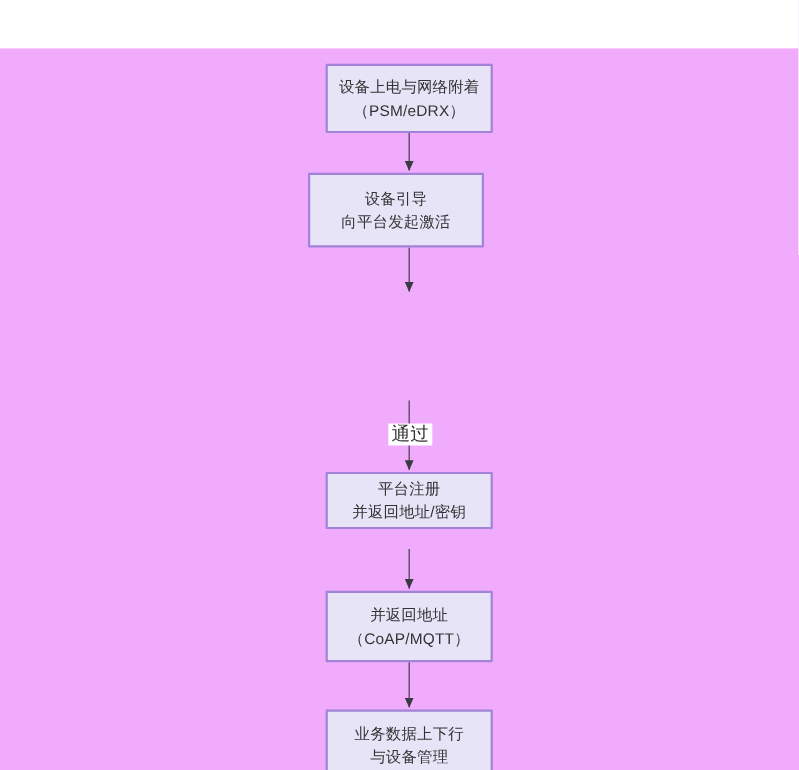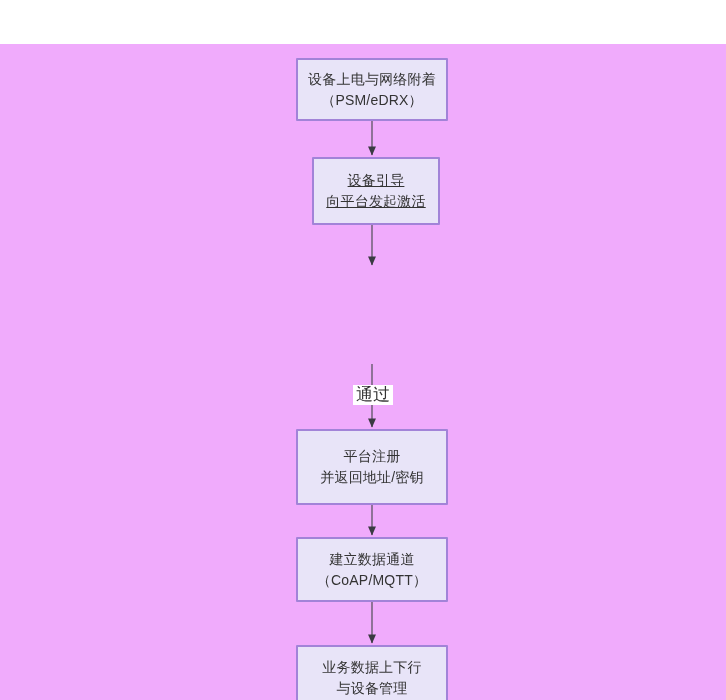--- a/index.html
+++ b/index.html
@@ -102,35 +102,35 @@
     <line x1="372" y1="455" x2="372" y2="491" stroke="#4d4d55" stroke-width="1.2" marker-end="url(#arrowhead)"></line>
 
     <line x1="372" y1="558" x2="372" y2="599" stroke="#4d4d55" stroke-width="1.2" marker-end="url(#arrowhead)"></line>
   </svg>
 
   <div class="node node-process" style="left:296px; top:14px; width:152px; height:63px;">
     <div class="node-label">设备上电与网络附着
 （PSM/eDRX）</div>
   </div>
 
-  <div class="node node-process" style="left:312px; top:113px; width:128px; height:68px;text-decoration:underline;">
+  <div class="node node-process" style="left:280px; top:113px; width:160px; height:68px;">
     <div class="node-label">设备引导
 向平台发起激活</div>
   </div>
 
 
   <div class="edge-label" style="left:353px; top:341px;">通过</div>
 
-  <div class="node node-process" style="left:296px; top:385px; width:152px; height:76px;">
+  <div class="node node-process" style="left:296px; top:385px; width:152px; height:52px;">
     <div class="node-label">平台注册
 并返回地址/密钥</div>
   </div>
 
   <div class="node node-process" style="left:296px; top:493px; width:152px; height:65px;">
-    <div class="node-label">建立数据通道
+    <div class="node-label">并返回地址
 （CoAP/MQTT）</div>
   </div>
 
   <div class="node node-process" style="left:296px; top:601px; width:152px; height:65px;">
     <div class="node-label">业务数据上下行
 与设备管理</div>
   </div>
 
 </div>
 

